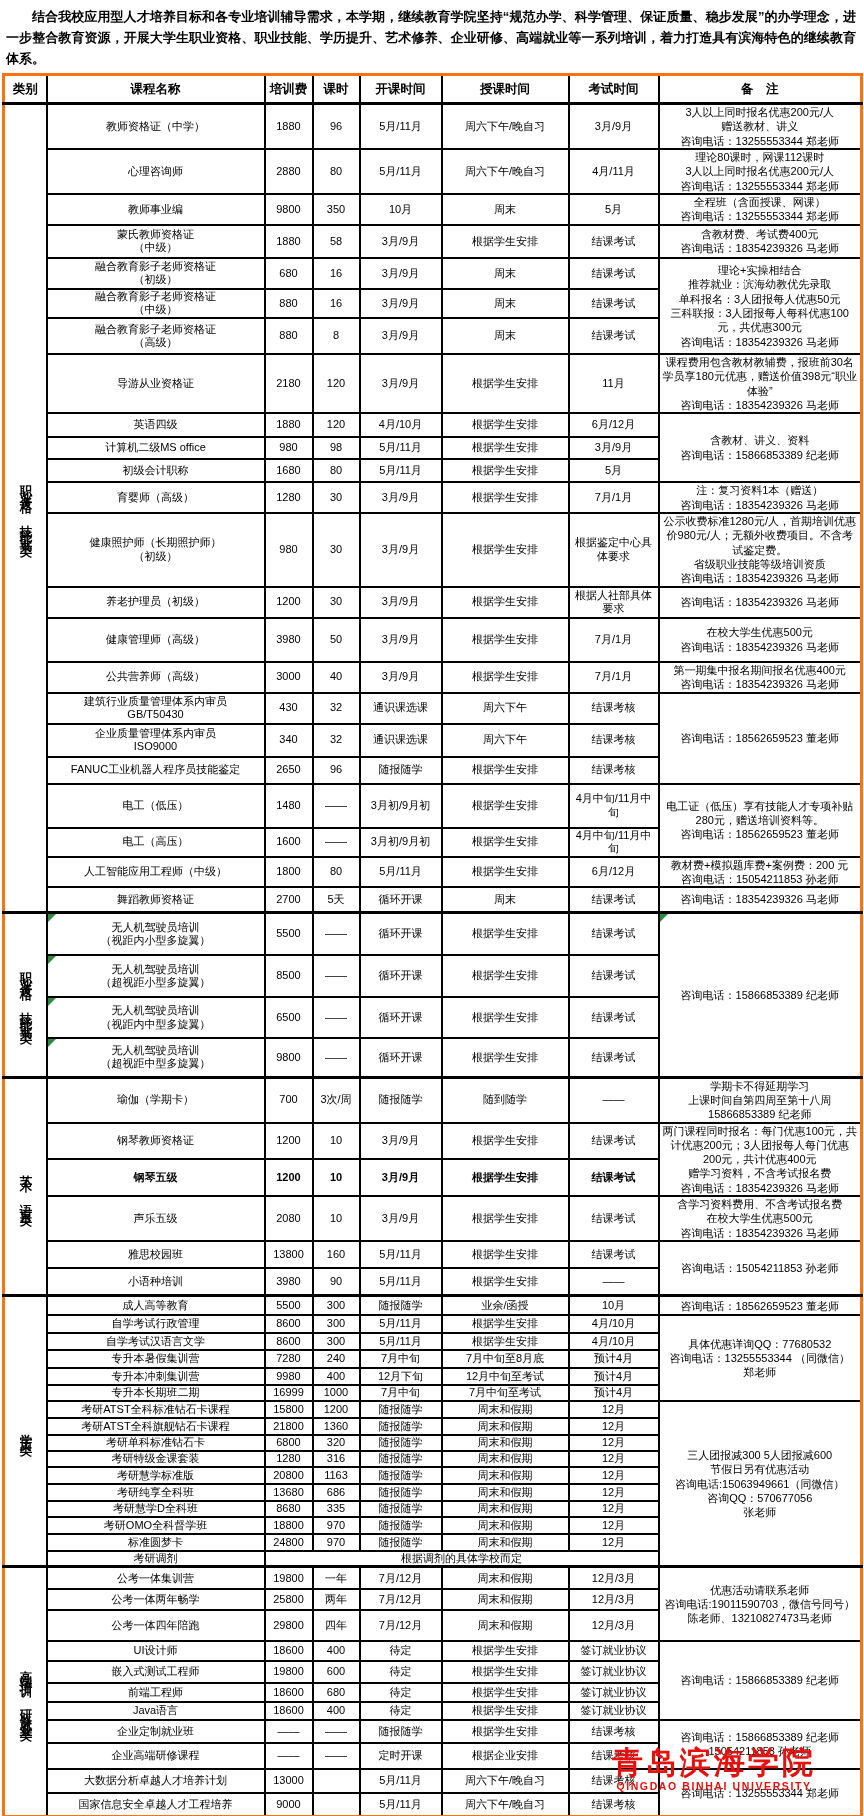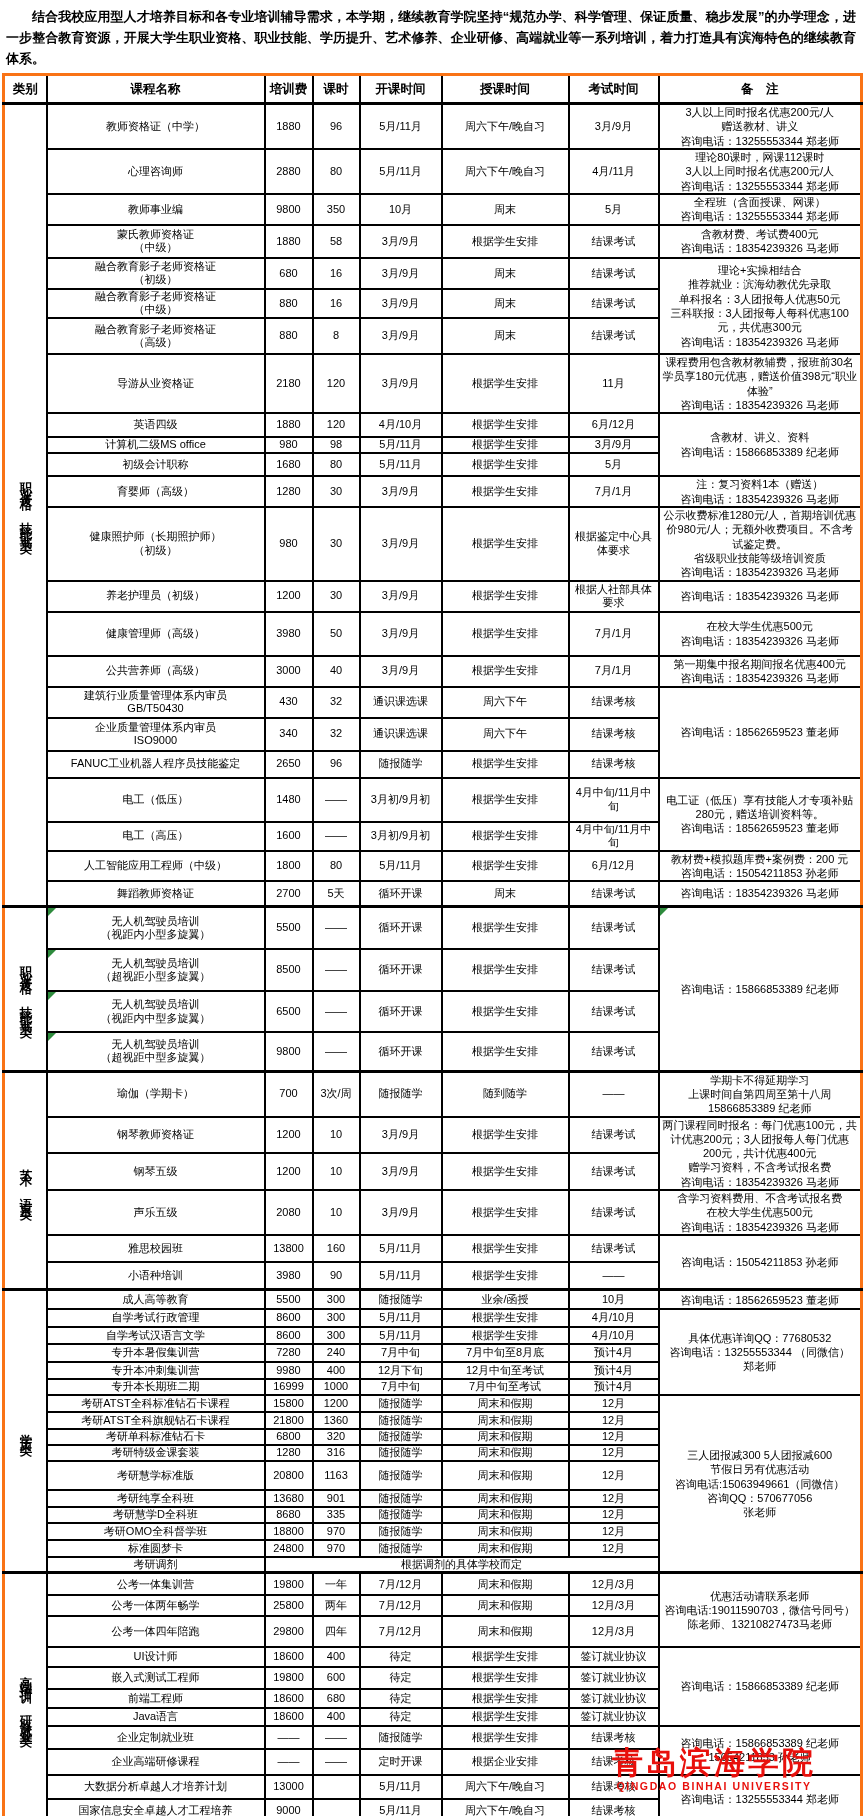--- a/index.html
+++ b/index.html
@@ -173,21 +173,21 @@
       <tr style="height: 24px;">
         <td class="course">英语四级</td>
         <td class="num">1880</td>
         <td class="num">120</td>
         <td class="num">4月/10月</td>
         <td class="num">根据学生安排</td>
         <td class="num">6月/12月</td>
         <td rowspan="3" class="remark">含教材、讲义、资料
 咨询电话：15866853389 纪老师</td>
       </tr>
-      <tr style="height: 16px;">
+      <tr style="height: 22px;">
         <td class="course">计算机二级MS office</td>
         <td class="num">980</td>
         <td class="num">98</td>
         <td class="num">5月/11月</td>
         <td class="num">根据学生安排</td>
         <td class="num">3月/9月</td>
       </tr>
       <tr style="height: 23px;">
         <td class="course">初级会计职称</td>
         <td class="num">1680</td>
@@ -365,21 +365,21 @@
         <td class="course">钢琴教师资格证</td>
         <td class="num">1200</td>
         <td class="num">10</td>
         <td class="num">3月/9月</td>
         <td class="num">根据学生安排</td>
         <td class="num">结课考试</td>
         <td rowspan="2" class="remark">两门课程同时报名：每门优惠100元，共计优惠200元；3人团报每人每门优惠200元，共计优惠400元
 赠学习资料，不含考试报名费
 咨询电话：18354239326 马老师</td>
       </tr>
-      <tr style="height: 36px;">
+      <tr style="height: 36px; font-weight: bold;">
         <td class="course">钢琴五级</td>
         <td class="num">1200</td>
         <td class="num">10</td>
         <td class="num">3月/9月</td>
         <td class="num">根据学生安排</td>
         <td class="num">结课考试</td>
       </tr>
       <tr style="height: 44px;">
         <td class="course">声乐五级</td>
         <td class="num">2080</td>
@@ -491,32 +491,32 @@
         <td class="num">12月</td>
       </tr>
       <tr style="height: 16px;">
         <td class="course">考研特级金课套装</td>
         <td class="num">1280</td>
         <td class="num">316</td>
         <td class="num">随报随学</td>
         <td class="num">周末和假期</td>
         <td class="num">12月</td>
       </tr>
-      <tr style="height: 29px; margin-top: 48px;">
+      <tr style="height: 17px; margin-top: 48px;">
         <td class="course">考研慧学标准版</td>
         <td class="num">20800</td>
         <td class="num">1163</td>
         <td class="num">随报随学</td>
         <td class="num">周末和假期</td>
         <td class="num">12月</td>
       </tr>
       <tr style="height: 17px;">
         <td class="course">考研纯享全科班</td>
         <td class="num">13680</td>
-        <td class="num">901</td>
+        <td class="num">686</td>
         <td class="num">随报随学</td>
         <td class="num">周末和假期</td>
         <td class="num">12月</td>
       </tr>
       <tr style="height: 16px;">
         <td class="course">考研慧学D全科班</td>
         <td class="num">8680</td>
         <td class="num">335</td>
         <td class="num">随报随学</td>
         <td class="num">周末和假期</td>

